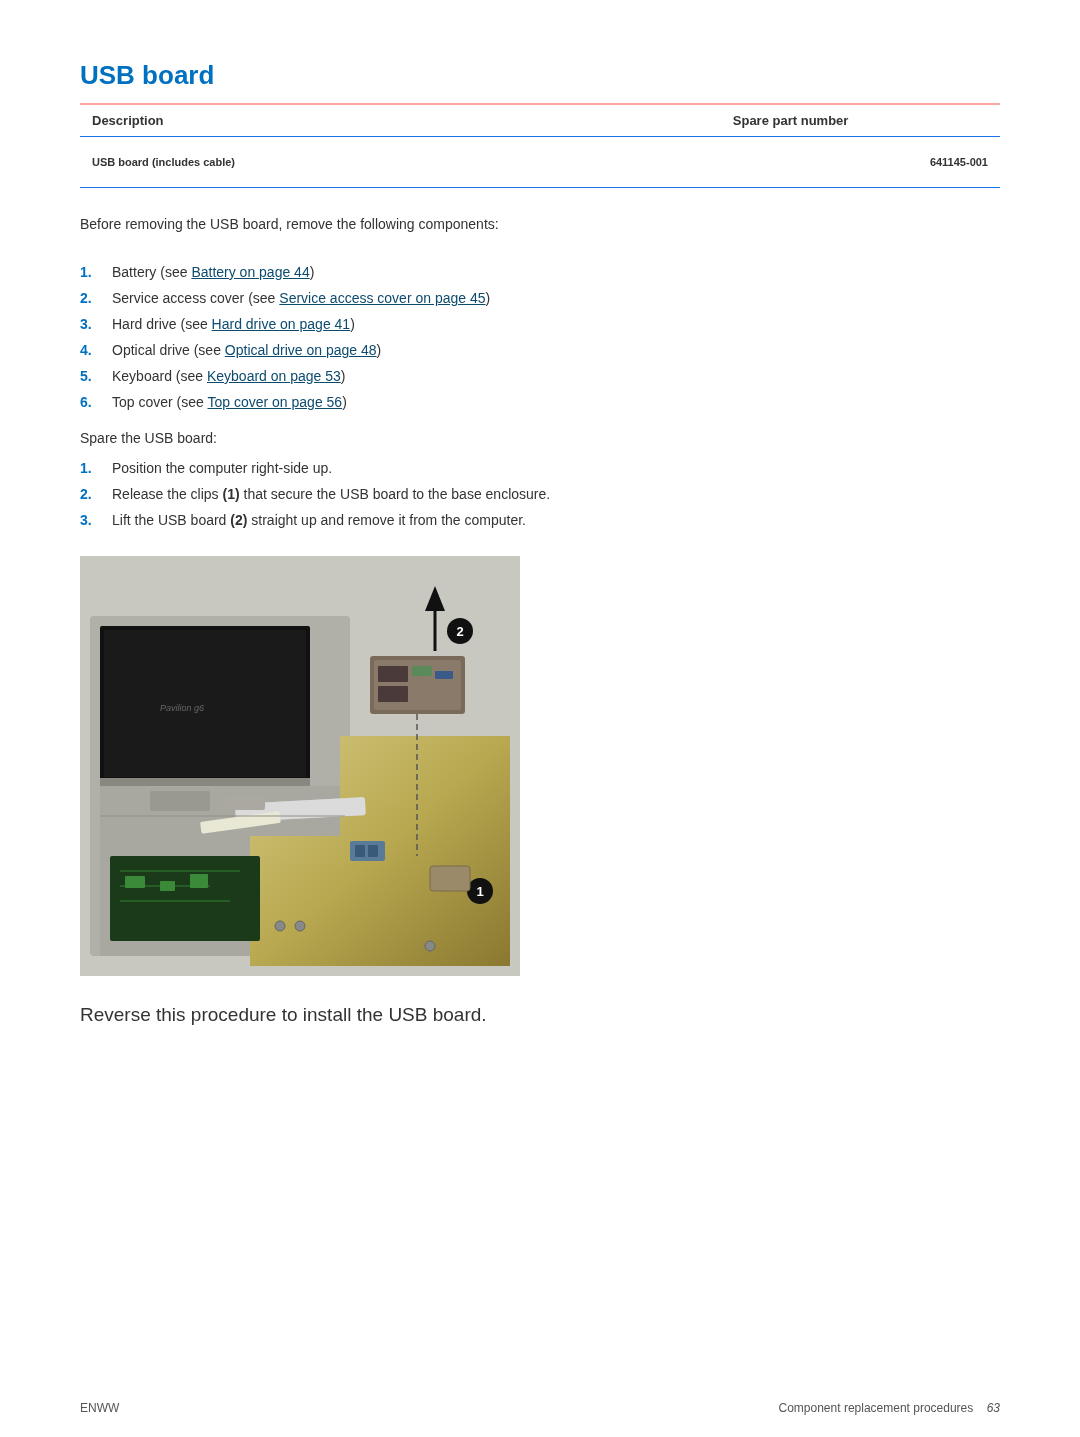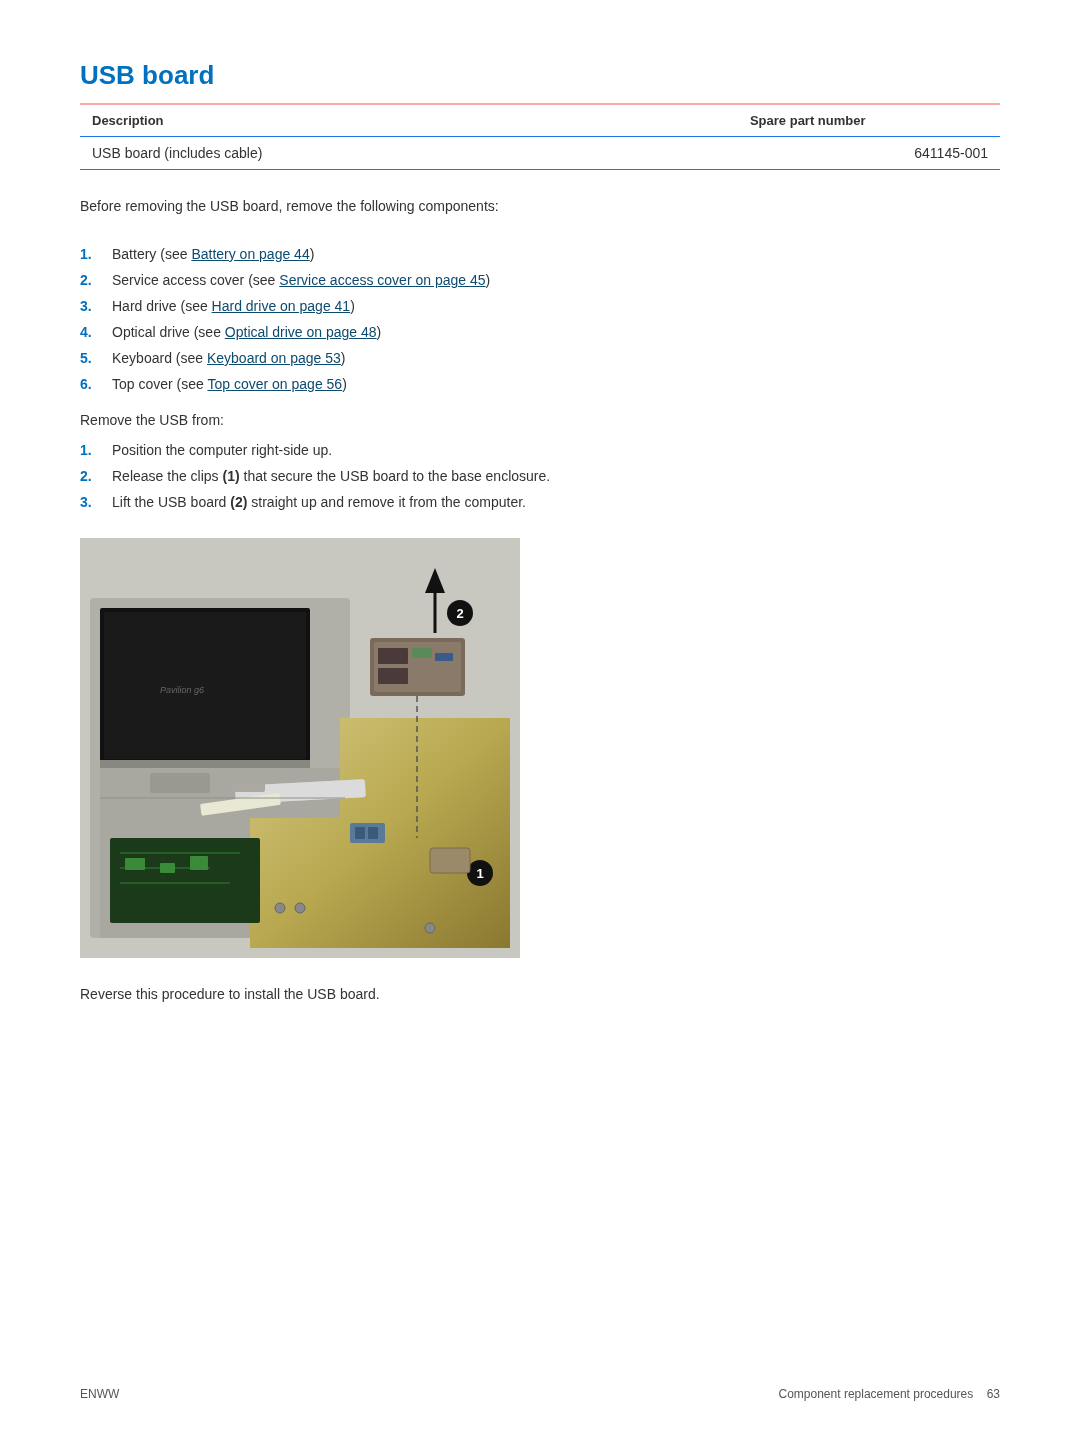--- a/index.html
+++ b/index.html
@@ -42,23 +42,24 @@
       font-size: 13px;
       font-weight: bold;
       color: #333;
     }
 
     .parts-table th.right {
       text-align: center;
     }
 
     .parts-table td {
-      padding: 8px 12px;
-      font-size: 14px;
-      color: #333;
+      padding: 19px 12px;
+      font-size: 11px;
+      color: #333;
+      font-weight: bold;
     }
 
     .parts-table td.right {
       text-align: right;
     }
 
     .parts-table tbody tr {
       border-bottom: 1px solid #1a73e8;
     }
 
@@ -103,28 +104,28 @@
       margin-bottom: 14px;
     }
 
     .diagram-container {
       margin: 28px 0 28px 0;
       display: flex;
       justify-content: flex-start;
     }
 
     .bottom-text {
-      font-size: 14px;
+      font-size: 19px;
       color: #333;
       margin-top: 26px;
     }
 
     .footer {
       position: fixed;
-      bottom: 36px;
+      bottom: 22px;
       left: 0;
       right: 0;
       width: 1080px;
       display: flex;
       justify-content: space-between;
       align-items: center;
       padding: 0 80px;
       font-size: 12px;
       color: #555;
     }
@@ -132,20 +133,21 @@
     .footer-left {
       font-size: 12px;
     }
 
     .footer-right {
       font-size: 12px;
     }
 
     .footer-page {
       font-weight: normal;
+      font-style: italic;
     }
 
     .diagram-svg {
       width: 440px;
       height: 420px;
     }
   </style>
 </head>
 <body>
 
@@ -188,21 +190,21 @@
   <li>
     <span class="list-number">5.</span>
     <span class="list-content">Keyboard (see <a href="#">Keyboard on page 53</a>)</span>
   </li>
   <li>
     <span class="list-number">6.</span>
     <span class="list-content">Top cover (see <a href="#">Top cover on page 56</a>)</span>
   </li>
 </ol>
 
-<p class="section-label">Remove the USB from:</p>
+<p class="section-label">Spare the USB board:</p>
 
 <ol class="numbered-list">
   <li>
     <span class="list-number">1.</span>
     <span class="list-content">Position the computer right-side up.</span>
   </li>
   <li>
     <span class="list-number">2.</span>
     <span class="list-content">Release the clips <strong>(1)</strong> that secure the USB board to the base enclosure.</span>
   </li>

